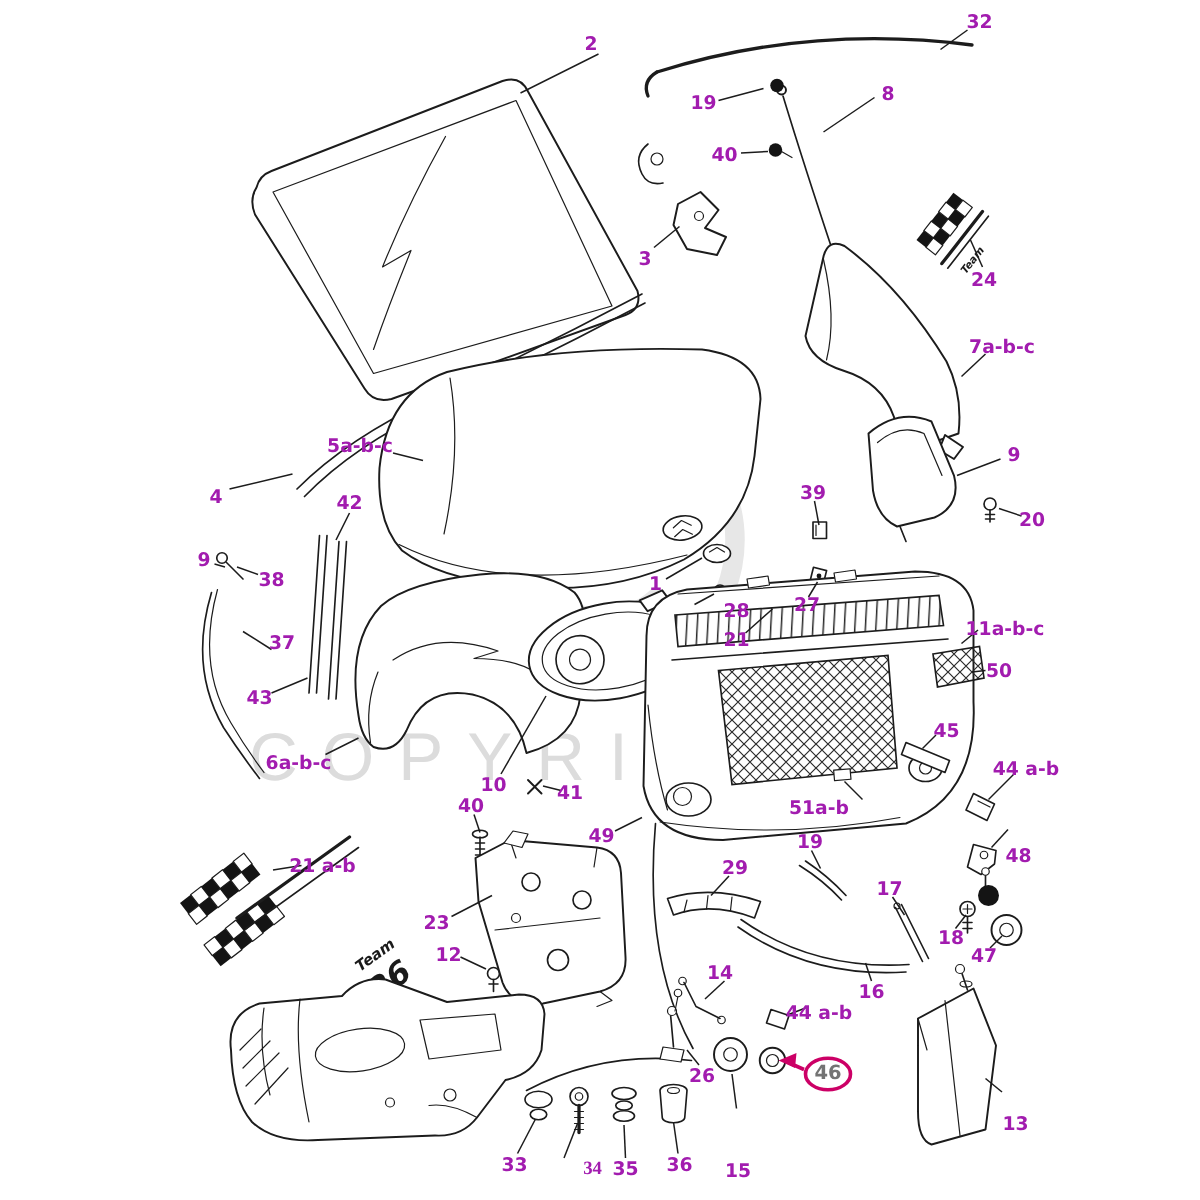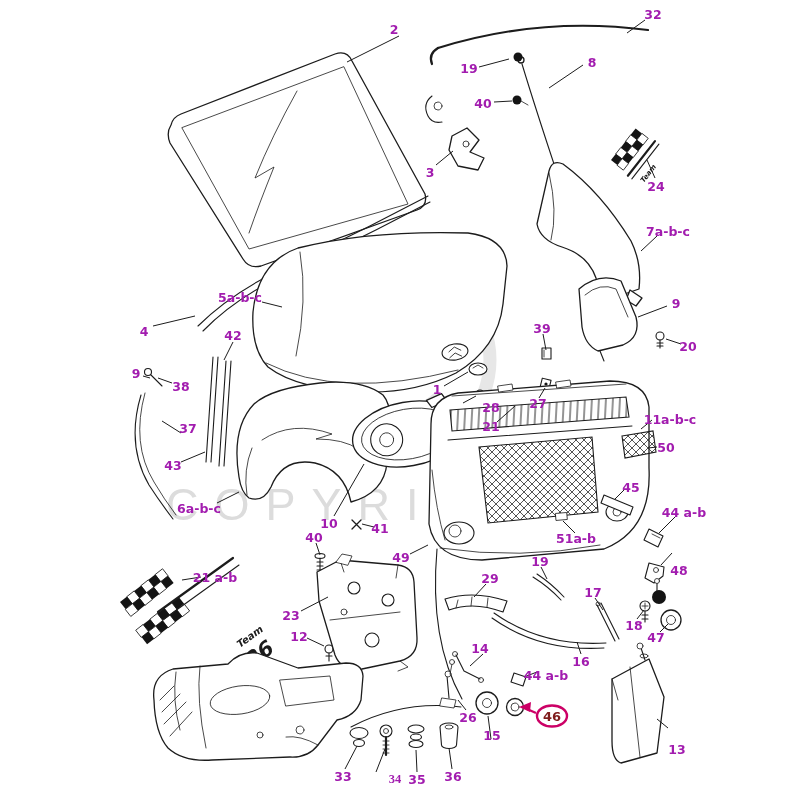--- a/index.html
+++ b/index.html
@@ -436,35 +436,35 @@
       <div class="callout" style="left: 173px; top: 465px;">43</div>
       <div class="callout" style="left: 670px; top: 419px;">11a-b-c</div>
       <div class="callout" style="left: 666px; top: 447px;">50</div>
       <div class="callout" style="left: 199px; top: 508px;">6a-b-c</div>
       <div class="callout" style="left: 329px; top: 523px;">10</div>
       <div class="callout" style="left: 631px; top: 487px;">45</div>
       <div class="callout" style="left: 684px; top: 512px;">44 a-b</div>
       <div class="callout" style="left: 314px; top: 537px;">40</div>
       <div class="callout" style="left: 380px; top: 528px;">41</div>
       <div class="callout" style="left: 401px; top: 557px;">49</div>
-      <div class="callout" style="left: 576px; top: 538px; text-align: right;">51a-b</div>
+      <div class="callout" style="left: 546px; top: 538px; text-align: right;">51a-b</div>
       <div class="callout" style="left: 540px; top: 561px;">19</div>
       <div class="callout" style="left: 679px; top: 550px; margin-top: 20px;">48</div>
       <div class="callout" style="left: 490px; top: 578px;">29</div>
       <div class="callout" style="left: 593px; top: 592px;">17</div>
       <div class="callout" style="left: 215px; top: 577px;">21 a-b</div>
       <div class="callout" style="left: 634px; top: 625px;">18</div>
       <div class="callout" style="left: 656px; top: 637px;">47</div>
       <div class="callout" style="left: 291px; top: 615px;">23</div>
       <div class="callout" style="left: 581px; top: 661px;">16</div>
       <div class="callout" style="left: 299px; top: 636px;">12</div>
       <div class="callout" style="left: 546px; top: 675px;">44 a-b</div>
       <div class="callout" style="left: 480px; top: 648px;">14</div>
       <div class="callout" style="left: 677px; top: 733px; margin-top: 16px;">13</div>
       <div class="callout" style="left: 468px; top: 717px;">26</div>
-      <div class="callout" style="left: 492px; top: 735px;">15</div>
-      <div class="callout hl" style="left: 552px; top: 716px; color: #7f1d1d;">46</div>
+      <div class="callout" style="left: 492px; top: 780px;">15</div>
+      <div class="callout hl" style="left: 552px; top: 716px; color: #737373;">46</div>
       <div class="callout" style="left: 343px; top: 776px;">33</div>
       <div class="callout" style="left: 395px; top: 779px; font-family: Liberation Serif, serif;">34</div>
       <div class="callout" style="left: 417px; top: 779px;">35</div>
       <div class="callout" style="left: 453px; top: 776px;">36</div>
     </div>
 </div>
 
 </body></html>

